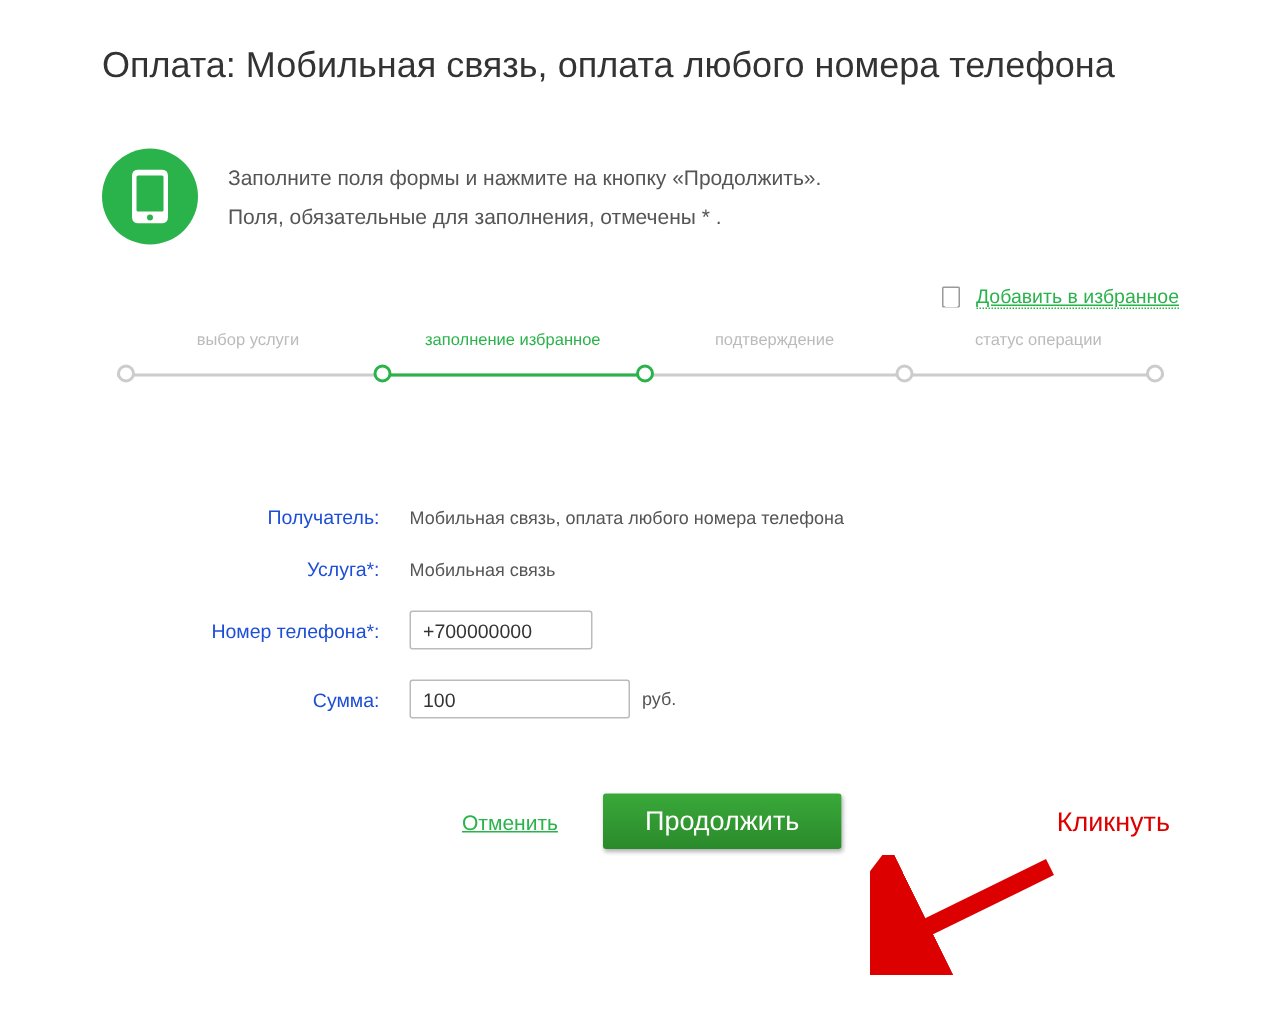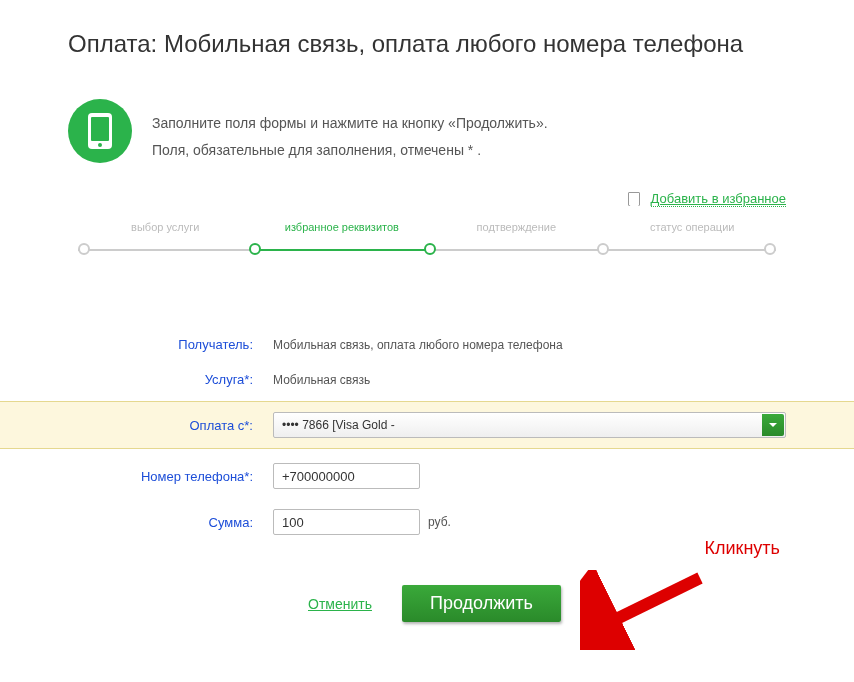--- a/index.html
+++ b/index.html
@@ -1,19 +1,19 @@
 <!DOCTYPE html>
 <html><head>
   <meta charset="utf-8">
   <style>
     * { box-sizing: border-box; margin: 0; padding: 0; }
     body { font-family: Arial, sans-serif; background: #fff; width: 854px; height: 682px; overflow: hidden; }
     .container { padding: 28px 68px 0 68px; }
     h1 { font-weight: normal; font-size: 24px; color: #333; line-height: 1.3; margin-bottom: 40px; }
-    .info-block { display: flex; align-items: flex-end; gap: 20px; margin-bottom: 26px; }
+    .info-block { display: flex; align-items: center; gap: 20px; margin-bottom: 26px; }
     .icon-circle { width: 64px; height: 64px; border-radius: 50%; background: #2bb34b; display: flex; align-items: center; justify-content: center; flex-shrink: 0; }
     .info-text p { color: #555; font-size: 14px; line-height: 1.9; }
     .favorites-row { text-align: right; margin-bottom: 18px; }
     .bookmark-icon { display: inline-block; width: 12px; height: 14px; border: 1px solid #999; border-radius: 1px; vertical-align: middle; margin-right: 6px; position: relative; }
     .bookmark-icon::after { content: ""; position: absolute; bottom: 0; left: 0; right: 0; height: 4px; background: #fff; clip-path: polygon(0 100%, 50% 0, 100% 100%); transform: translateY(1px); }
     .favorites-link { color: #2bb34b; font-size: 13px; border-bottom: 1px dotted #2bb34b; cursor: pointer; text-decoration: underline; }
     .stepper { position: relative; height: 42px; margin: 0 10px 60px 10px; }
     .step-line { position: absolute; top: 24px; left: 0; right: 0; height: 2px; background: #ccc; }
     .step-line-active { position: absolute; top: 24px; height: 2px; background: #2bb34b; }
     .step-node { position: absolute; top: 18px; width: 12px; height: 12px; border-radius: 50%; border: 2px solid #ccc; background: #fff; transform: translateX(-50%); }
@@ -31,21 +31,21 @@
     .step-label.l4 { left: 88%; }
     .form-row { display: flex; align-items: center; padding: 10px 0; }
     .form-row.highlight { background: #fdf7dd; border-top: 1px solid #e5d88f; border-bottom: 1px solid #e5d88f; padding: 10px 0; margin: 4px -68px; padding-left: 68px; padding-right: 68px; }
     .form-label { width: 205px; text-align: right; padding-right: 20px; color: #1d4ed8; font-size: 13px; }
     .form-value { color: #555; font-size: 12px; }
     .select-wrap { flex: 1; position: relative; }
     .select-field { width: 100%; height: 26px; border: 1px solid #bbb; background: linear-gradient(#fff, #efefef); border-radius: 2px; padding: 0 30px 0 8px; font-size: 12px; color: #333; position: relative; display: flex; align-items: center; }
     .select-arrow { position: absolute; right: 1px; top: 1px; bottom: 1px; width: 22px; background: linear-gradient(#3aa93a, #2a8a2a); border-radius: 0 2px 2px 0; display: flex; align-items: center; justify-content: center; }
     .select-arrow::after { content: ""; border: 4px solid transparent; border-top-color: #fff; transform: translateY(2px); }
     .text-input { height: 26px; border: 1px solid #bbb; padding: 0 8px; font-size: 13px; color: #333; border-radius: 2px; }
-    .phone-input { width: 147px; }
+    .phone-input { width: 122px; }
     .amount-input { width: 147px; }
     .currency { margin-left: 8px; color: #555; font-size: 12px; }
     .buttons-row { margin-top: 40px; display: flex; align-items: center; gap: 30px; padding-left: 240px; position: relative; }
     .cancel-link { color: #2bb34b; font-size: 14px; text-decoration: underline; cursor: pointer; }
     .submit-btn { background: linear-gradient(#3aa93a, #2a8a2a); color: #fff; border: none; padding: 8px 28px; font-size: 18px; border-radius: 2px; cursor: pointer; box-shadow: 1px 2px 3px rgba(0,0,0,0.3); }
     .annotation { position: absolute; color: #d00; font-size: 18px; right: 74px; top: 538px; font-weight: normal; }
     .arrow-annotation { position: absolute; left: 580px; top: 570px; pointer-events: none; }
   </style>
 </head>
 <body>
@@ -69,49 +69,40 @@
 
   <div class="favorites-row">
     <span class="bookmark-icon"></span>
     <span class="favorites-link">Добавить в избранное</span>
   </div>
 
   <div class="stepper">
     <div class="step-line"></div>
     <div class="step-line-active" style="left:25.4%; width:25.1%;"></div>
     <div class="step-label l1">выбор услуги</div>
-    <div class="step-label l2 active">избранное реквизитов</div>
+    <div class="step-label l2 active">заполнение избранное</div>
     <div class="step-label l3">подтверждение</div>
     <div class="step-label l4">статус операции</div>
     <div class="step-node s1"></div>
     <div class="step-node s2 active"></div>
     <div class="step-node s3 active"></div>
     <div class="step-node s4"></div>
     <div class="step-node s5"></div>
   </div>
 
   <div class="form-row">
     <div class="form-label">Получатель:</div>
     <div class="form-value">Мобильная связь, оплата любого номера телефона</div>
   </div>
 
   <div class="form-row">
     <div class="form-label">Услуга*:</div>
     <div class="form-value">Мобильная связь</div>
   </div>
 
-  <div class="form-row highlight">
-    <div class="form-label">Оплата с*:</div>
-    <div class="select-wrap">
-      <div class="select-field">
-        <span>•••• 7866 [Visa Gold -</span>
-        <div class="select-arrow"></div>
-      </div>
-    </div>
-  </div>
 
   <div class="form-row">
     <div class="form-label">Номер телефона*:</div>
     <input class="text-input phone-input" type="text" value="+700000000" style="">
   </div>
 
   <div class="form-row">
     <div class="form-label">Сумма:</div>
     <input class="text-input amount-input" type="text" value="100" style="">
     <span class="currency">руб.</span>

